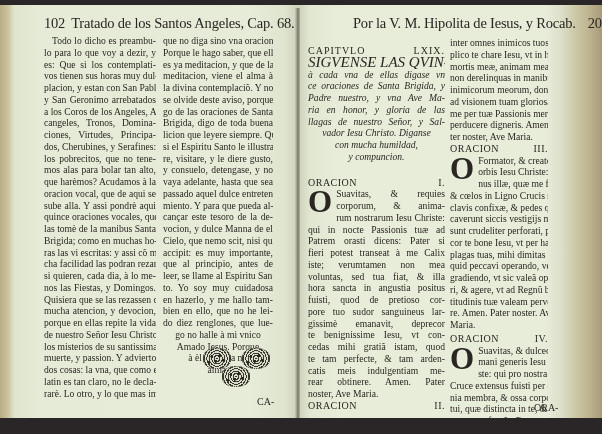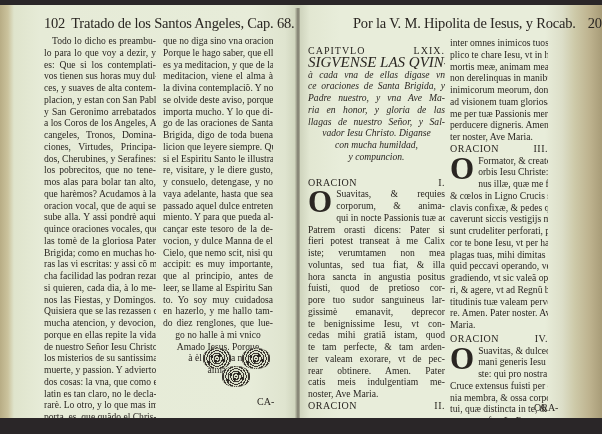--- a/index.html
+++ b/index.html
@@ -38,75 +38,73 @@
 <div class="page left">
   <div class="header" style="left:44px;">
     <span class="num">102</span><span>Tratado de los Santos Angeles, Cap. 68.</span>
   </div>
 
   <div class="col" id="lc1" style="left:44px;top:30px;width:112px;">
       <span class="ln" style="padding-left: 8px;">Todo lo dicho es preambu-</span>
       <span class="ln">lo para lo que voy a dezir, y</span>
       <span class="ln">es: Que si los contemplati-</span>
       <span class="ln">vos tienen sus horas muy dul-</span>
-      <span class="ln">ces, y suaves de alta contem-</span>
       <span class="ln">placion, y estan con San Pablo,</span>
       <span class="ln">y San Geronimo arrebatados</span>
       <span class="ln">a los Coros de los Angeles, Ar-</span>
       <span class="ln">cangeles, Tronos, Domina-</span>
       <span class="ln">ciones, Virtudes, Principa-</span>
       <span class="ln">dos, Cherubines, y Serafines:</span>
       <span class="ln">los pobrecitos, que no tene-</span>
       <span class="ln">mos alas para bolar tan alto,</span>
       <span class="ln">que harèmos? Acudamos à la</span>
       <span class="ln">oracion vocal, que de aqui se</span>
       <span class="ln">sube alla. Y assi pondrè aqui</span>
       <span class="ln">quince oraciones vocales, que</span>
-      <span class="ln">las tomè de la gloriosa Pater</span>
+      <span class="ln">las tomè de la manibus Santa</span>
       <span class="ln">Brigida; como en muchas ho-</span>
       <span class="ln">ras las vi escritas: y assi cõ mu-</span>
       <span class="ln">cha facilidad las podran rezar,</span>
       <span class="ln">si quieren, cada dia, à lo me-</span>
       <span class="ln">nos las Fiestas, y Domingos.</span>
       <span class="ln">Quisiera que se las rezassen con</span>
       <span class="ln">mucha atencion, y devocion,</span>
       <span class="ln">porque en ellas repite la vida</span>
       <span class="ln">de nuestro Señor Iesu Christo;</span>
       <span class="ln">los misterios de su santissima</span>
       <span class="ln">muerte, y passion. Y advierto</span>
       <span class="ln">dos cosas: la vna, que como el</span>
       <span class="ln">latin es tan claro, no le decla-</span>
       <span class="ln">rarè. Lo otro, y lo que mas im-</span>
-      <span class="ln">porta, es, que quãdo el Chris-</span>
     </div>
   <div class="col" id="lc2" style="left:163px;top:30px;width:110px;">
       <span class="ln">que no diga sino vna oracion.</span>
       <span class="ln">Porque le hago saber, que ella</span>
       <span class="ln">es ya meditacion, y que de la</span>
       <span class="ln">meditacion, viene el alma à</span>
       <span class="ln">la divina contemplaciõ. Y no</span>
       <span class="ln">se olvide deste aviso, porque</span>
-      <span class="ln">importa mucho. Y lo que di-</span>
       <span class="ln">go de las oraciones de Santa</span>
       <span class="ln">Brigida, digo de toda buena</span>
       <span class="ln">licion que leyere siempre. Que</span>
       <span class="ln">si el Espiritu Santo le illustra-</span>
       <span class="ln">re, visitare, y le diere gusto,</span>
       <span class="ln">y consuelo, detengase, y no</span>
       <span class="ln">vaya adelante, hasta que sea</span>
       <span class="ln">passado aquel dulce entreteni-</span>
       <span class="ln">miento. Y para que pueda al-</span>
       <span class="ln">cançar este tesoro de la de-</span>
       <span class="ln">vocion, y dulce Manna de el</span>
       <span class="ln">Cielo, que nemo scit, nisi qui</span>
       <span class="ln">accipit: es muy importante,</span>
       <span class="ln">que al principio, antes de</span>
       <span class="ln">leer, se llame al Espiritu San-</span>
       <span class="ln">to. Yo soy muy cuidadosa</span>
       <span class="ln">en hazerlo, y me hallo tam-</span>
+      <span class="ln">bien en ello, que no he lei-</span>
       <span class="ln">do diez renglones, que lue-</span>
       <span class="ln center">go no halle à mi vnico</span>
       <span class="ln center">Amado Iesus. Porque</span>
       <span class="ln center">à èl buscava mi</span>
       <span class="ln center">alma.</span>
     </div>
 
   <div class="ornament" style="left:203px;top:343px;"></div>
   <div class="ornament" style="left:242px;top:343px;"></div>
   <div class="ornament" style="left:222px;top:361px;"></div>
@@ -131,35 +129,35 @@
         <span class="ln">ria en honor, y gloria de las</span>
         <span class="ln">llagas de nuestro Señor, y Sal-</span>
         <span class="ln center">vador Iesu Christo. Diganse</span>
         <span class="ln center">con mucha humildad,</span>
         <span class="ln center">y compuncion.</span>
       </div>
       <span class="ln orat-title" style="margin-top: 14px; font-family: Liberation Serif, serif;">ORACION I.</span>
       <span class="initial">O</span>
       <span class="ln">Suavitas, &amp; requies</span>
       <span class="ln">corporum, &amp; anima-</span>
+      <span class="ln">rum nostrarum Iesu Christe:</span>
       <span class="ln">qui in nocte Passionis tuæ ad</span>
       <span class="ln">Patrem orasti dicens: Pater si</span>
       <span class="ln">fieri potest transeat à me Calix</span>
       <span class="ln">iste; verumtamen non mea</span>
       <span class="ln">voluntas, sed tua fiat, &amp; illa</span>
       <span class="ln">hora sancta in angustia positus</span>
       <span class="ln">fuisti, quod de pretioso cor-</span>
       <span class="ln">pore tuo sudor sanguineus lar-</span>
       <span class="ln">gissimè emanavit, deprecor</span>
       <span class="ln">te benignissime Iesu, vt con-</span>
       <span class="ln">cedas mihi gratiã istam, quod</span>
       <span class="ln">te tam perfecte, &amp; tam arden-</span>
-      <span class="ln">ter valeam exorare, vt de pec-</span>
+      <span class="ln">catis meis indulgentiam me-</span>
       <span class="ln">rear obtinere. Amen. Pater</span>
-      <span class="ln">catis meis indulgentiam me-</span>
       <span class="ln last">noster, Ave Maria.</span>
       <span class="ln orat-title" style="margin-top: 0px;">ORACION II.</span>
     </div>
   <div class="col" id="rc2" style="left:150px;top:32px;width:98px;">
       <span class="ln">inter omnes inimicos tuos: Su</span>
       <span class="ln">plico te chare Iesu, vt in hora</span>
       <span class="ln">mortis meæ, animam meam</span>
       <span class="ln">non derelinquas in manibus</span>
       <span class="ln">inimicorum meorum, donec</span>
       <span class="ln">ad visionem tuam gloriosam</span>

